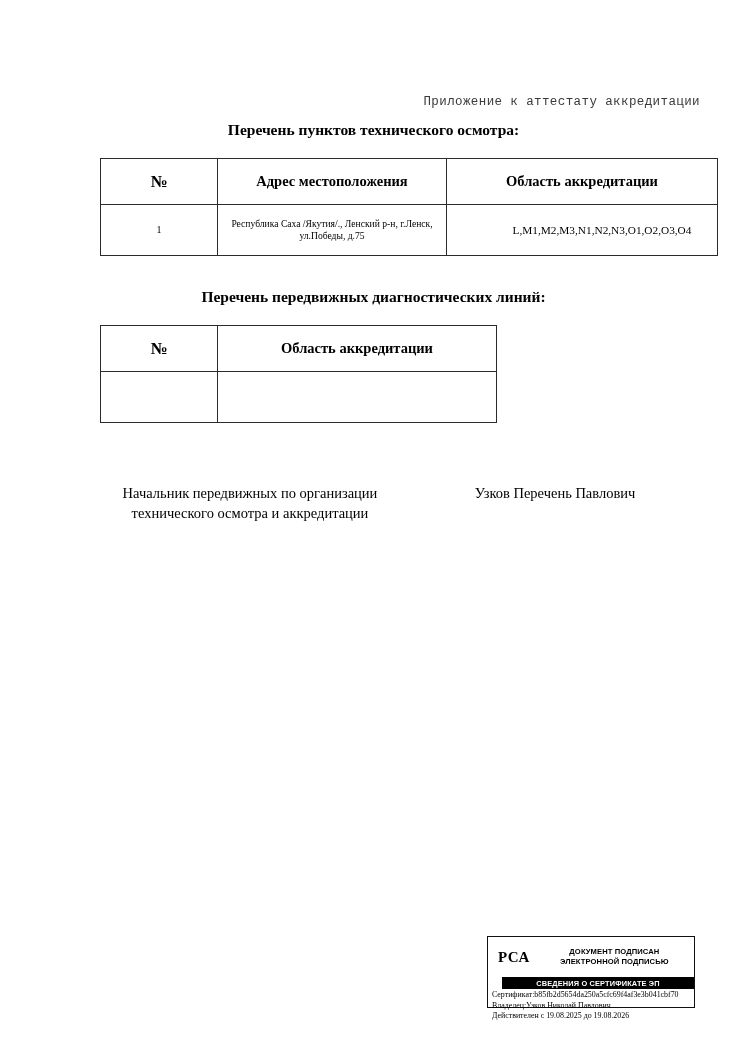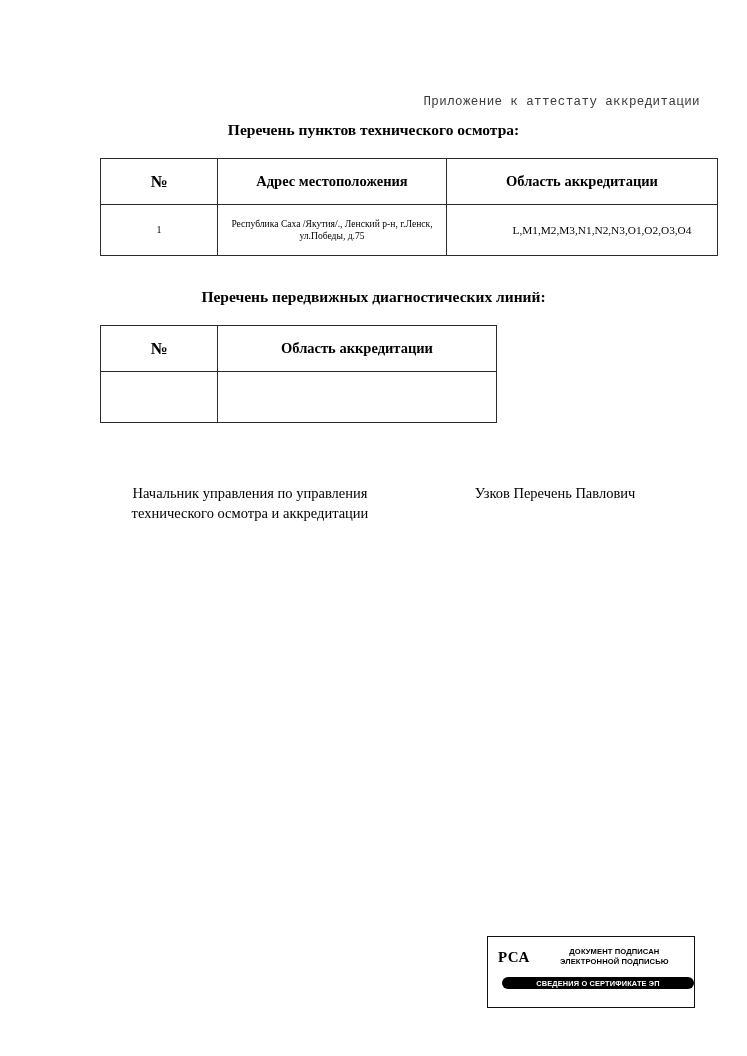--- a/index.html
+++ b/index.html
@@ -141,21 +141,20 @@
   }
   .es-bar {
     background: #000;
     color: #fff;
     font-size: 7.4px;
     font-weight: bold;
     text-align: center;
     padding: 1.6px 0;
     margin-left: 14px;
     letter-spacing: 0.15px;
-    border-radius: 6px;
   }
   .es-lines {
     padding: 1px 0 0 4px;
     font-family: "Liberation Serif", serif;
   }
   .es-line {
     font-size: 7.9px;
     line-height: 10.4px;
     white-space: nowrap;
     overflow: hidden;
@@ -201,25 +200,30 @@
     </tr>
   </thead>
   <tbody>
     <tr>
       <td class="cell-empty"></td>
       <td class="cell-empty"></td>
     </tr>
   </tbody>
 </table>
 
-<div class="sig-role">Начальник управления по управления технического осмотра и аккредитации</div>
+<div class="sig-role">Начальник передвижных по организации технического осмотра и аккредитации</div>
 <div class="sig-name">Узков Перечень Павлович</div>
 
 <div id="es-stamp">
   <div class="es-top">
     <div class="es-logo">РСА</div>
     <div class="es-caption">
       <div>ДОКУМЕНТ ПОДПИСАН</div>
       <div>ЭЛЕКТРОННОЙ ПОДПИСЬЮ</div>
     </div>
   </div>
   <div class="es-bar">СВЕДЕНИЯ О СЕРТИФИКАТЕ ЭП</div>
+  <div class="es-lines">
+    <div class="es-line">Сертификат:b85fb2d5654da250a5cfc69f4af3e3b041cbf70</div>
+    <div class="es-line">Владелец:Узков Николай Павлович</div>
+    <div class="es-line">Действителен с 19.08.2025 до 19.08.2026</div>
+  </div>
 </div>
 
 </body></html>

